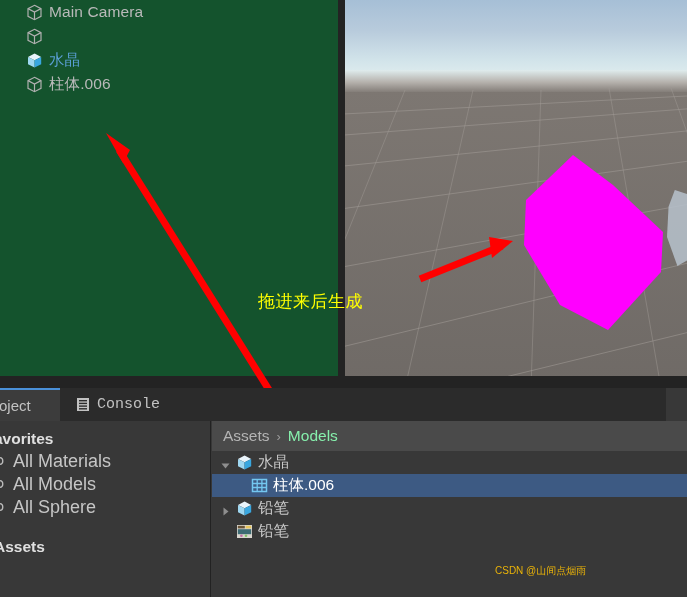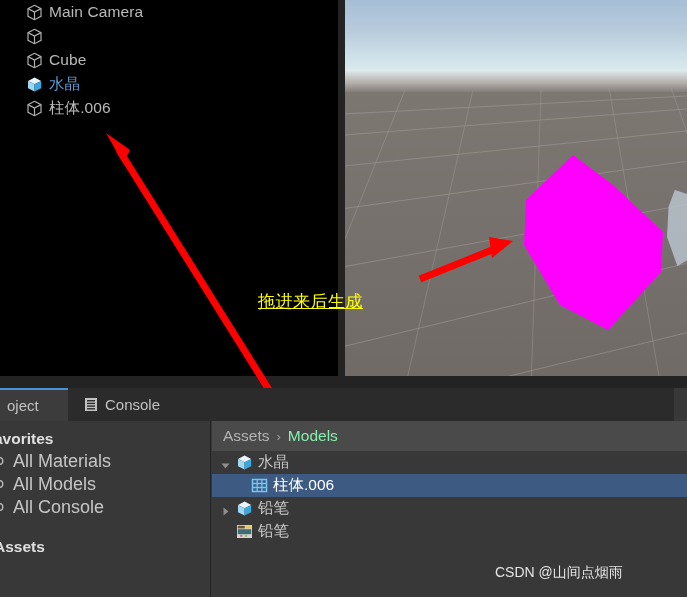--- a/index.html
+++ b/index.html
@@ -2,21 +2,21 @@
 <html><head>
 <meta charset="utf-8">
 <style>
   * { margin:0; padding:0; box-sizing:border-box; }
   html,body { width:687px; height:597px; overflow:hidden; background:#383838;
     font-family:"Liberation Sans","DejaVu Sans",sans-serif; }
   #root { position:relative; width:687px; height:597px; }
 
   
   .hierarchy { position:absolute; left:0; top:0; width:338px; height:388px;
-    background:#000000; overflow:hidden; }
+    background:#14532d; overflow:hidden; }
   .h-row { display:flex; align-items:center; height:24px; padding-left:26px; gap:6px; }
   .h-label { font-size:15.5px; color:#b9b9b9; white-space:nowrap;
     letter-spacing:.1px; }
   .h-row.prefab .h-label { color:#5b9fd6; }
 
   
   .ico-go { width:17px; height:17px; flex:0 0 17px; }
   
   .ico-prefab { width:17px; height:17px; flex:0 0 17px; }
 
@@ -30,32 +30,32 @@
   .ground { position:absolute; left:0; top:90px; width:100%; height:298px;
     background:linear-gradient(to bottom,#7d7772 0%,#6f6a66 100%); }
   .grid-svg { position:absolute; left:0; top:76px; width:342px; height:312px; }
   .magenta { position:absolute; left:0; top:0; width:342px; height:388px; }
   .edge-obj { position:absolute; right:-6px; top:190px; width:26px; height:76px;
     background:#b7c2cc; opacity:.85;
     clip-path:polygon(30% 0,100% 8%,100% 88%,40% 100%,0 62%,6% 22%); }
 
   
   .anno-text { position:absolute; left:258px; top:290px; font-size:17px;
-    color:#ffff00; white-space:nowrap; letter-spacing:.5px;text-decoration:underline; }
+    color:#ffff00; white-space:nowrap; letter-spacing:.5px; }
   .arrows { position:absolute; left:0; top:0; width:687px; height:597px;
     pointer-events:none; }
 
   
-  .tabbar { position:absolute; left:8px; top:388px; width:666px; height:33px;
+  .tabbar { position:absolute; left:0; top:388px; width:666px; height:33px;
     background:#2b2b2b; }
   .tab { position:absolute; top:0; height:33px; display:flex; align-items:center;
     gap:7px; padding:0 14px; font-size:15px; color:#c2c2c2; }
   .tab.active { background:#3c3c3c; border-top:2px solid #4a90d9; }
   .tab-project { left:-36px; width:96px; }
-  .tab-console { left:62px; }
+  .tab-console { left:62px;font-family:Liberation Mono, monospace; }
   .ico-console { width:14px; height:15px; flex:0 0 14px; }
 
   
   .project { position:absolute; left:0; top:421px; width:687px; height:176px;
     background:#383838; }
   .p-left { position:absolute; left:0; top:0; width:211px; height:176px;
     background:#383838; border-right:1px solid #222; overflow:hidden; }
   .p-right { position:absolute; left:212px; top:0; width:475px; height:176px;
     background:#383838; overflow:hidden; }
   .crumbbar { height:30px; background:#4a4a4a; display:flex; align-items:center;
@@ -73,22 +73,22 @@
 
   .a-row { display:flex; align-items:center; height:23px; gap:5px;
     padding-left:8px; }
   .a-row.selected { background:#3d5a83; }
   .a-label { font-size:15.5px; color:#c9c9c9; white-space:nowrap; }
   .a-row.selected .a-label { color:#ffffff; }
   .tri { width:11px; flex:0 0 11px; height:11px; }
   .indent { width:26px; flex:0 0 26px; }
   .ico-sm { width:17px; height:17px; flex:0 0 17px; }
 
-  .watermark { position:absolute; left:495px; top:564px; font-size:14px;
-    color:#e5e5e5; white-space:nowrap; }
+  .watermark { position:absolute; left:495px; top:564px; font-size:10px;
+    color:#eab308; white-space:nowrap; }
   .gap-strip { position:absolute; left:338px; top:0; width:7px; height:388px;
     background:#232323; }
   .below-strip { position:absolute; left:0; top:376px; width:687px; height:12px;
     background:#232323; }
 </style>
 </head>
 <body>
 
 <div id="root">
 
@@ -106,29 +106,20 @@
 
     <div class="h-row">
       <span class="ico-go">
         <svg viewBox="0 0 17 17">
             <path d="M8.5 1.3 15 4.6v7.8l-6.5 3.3L2 12.4V4.6z" fill="none" stroke="#b0b0b0" stroke-width="1.2"></path>
           <path d="M2 4.6 8.5 8l6.5-3.4M8.5 8v7.7" fill="none" stroke="#b0b0b0" stroke-width="1.2"></path>
           </svg>
       </span>
     </div>
 
-    <div class="h-row">
-      <span class="ico-go">
-        <svg viewBox="0 0 17 17">
-            <path d="M8.5 1.3 15 4.6v7.8l-6.5 3.3L2 12.4V4.6z" fill="none" stroke="#b0b0b0" stroke-width="1.2"></path>
-          <path d="M2 4.6 8.5 8l6.5-3.4M8.5 8v7.7" fill="none" stroke="#b0b0b0" stroke-width="1.2"></path>
-          </svg>
-      </span>
-      <span class="h-label">Cube</span>
-    </div>
 
 
     <div class="h-row prefab">
       <span class="ico-prefab">
         <svg viewBox="0 0 17 17">
           <path d="M8.6 1.6 15.2 4.9 8.6 8.2 2 4.9z" fill="#e9f4fb"></path>
           <path d="M2 4.9 8.6 8.2v7.4L2 12.3z" fill="#9fd8f2"></path>
           <path d="M8.6 8.2 15.2 4.9v7.4l-6.6 3.3z" fill="#39a7e0"></path>
         </svg>
       </span>
@@ -243,21 +234,21 @@
         <span class="fav-label">All Models</span>
       </div>
 
       <div class="fav-row">
         <span class="ico-search">
           <svg viewBox="0 0 13 13">
               <circle cx="5.4" cy="5" r="3.4" fill="none" stroke="#bdbdbd" stroke-width="1.3"></circle>
             <path d="M2.9 7.8 0.8 11.6" stroke="#bdbdbd" stroke-width="1.3"></path>
             </svg>
         </span>
-        <span class="fav-label">All Console</span>
+        <span class="fav-label">All Sphere</span>
       </div>
 
       <div class="fav-title" style="padding-top:19px">Assets</div>
     </div>
 
     <div class="p-right">
       <div class="crumbbar">
         <span class="crumb">Assets</span>
         <span class="crumb-sep">›</span>
         <span class="crumb current">Models</span>

